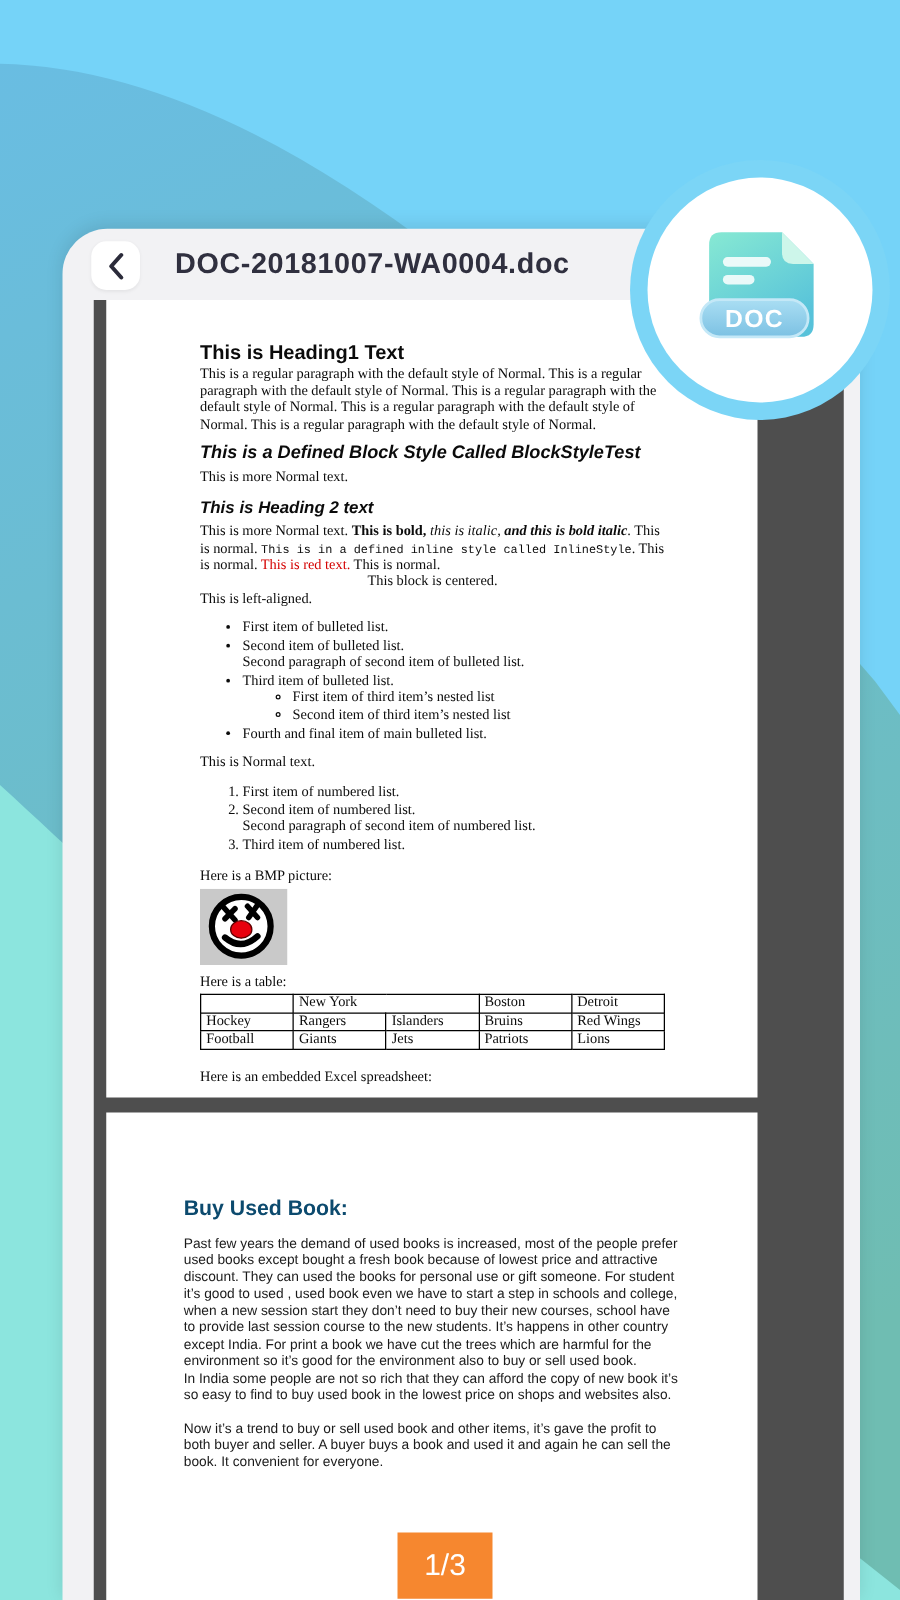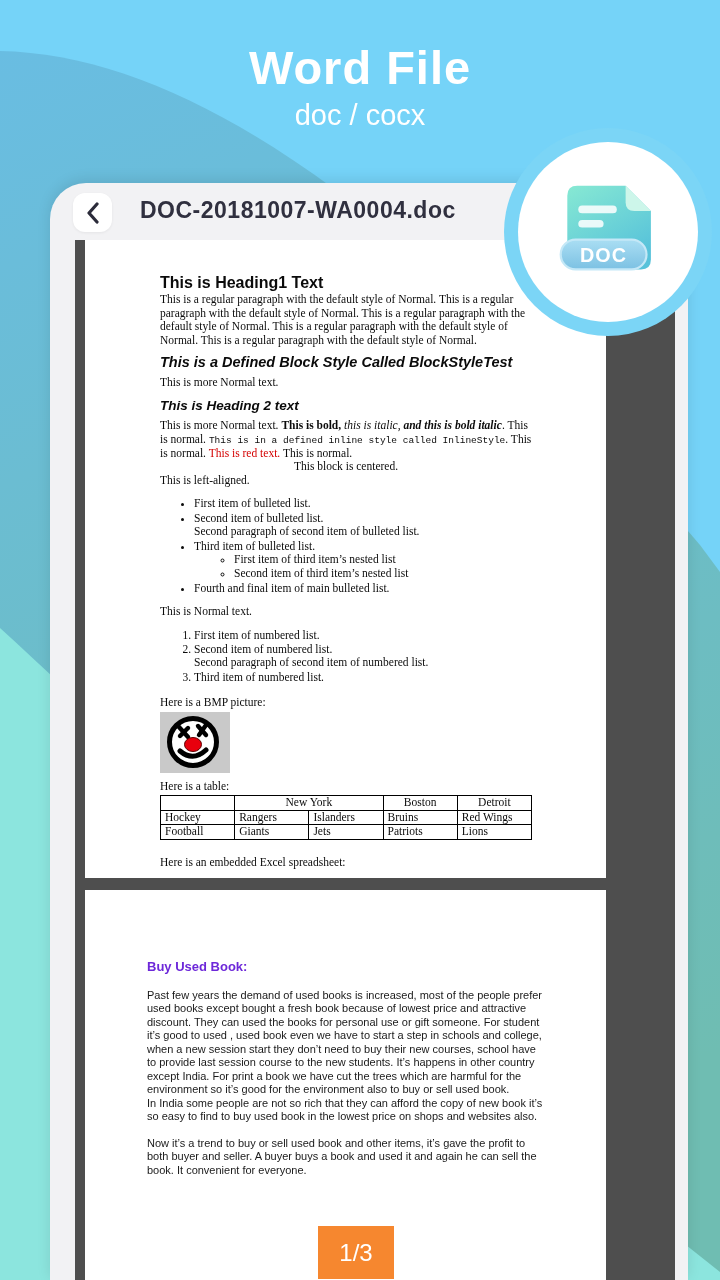--- a/index.html
+++ b/index.html
@@ -49,25 +49,25 @@
   ul.main { list-style:disc; margin:7px 0 4px; padding-left:34px; }
   ul.nested { list-style:circle; margin:0; padding-left:40px; }
   ol.main { margin:7px 0 10px; padding-left:34px; }
   li { margin:0 0 1px; }
   .li-cont { margin:0; }
   .caption { margin:12px 0 2px; }
   .bmp-wrap { margin:2px 0 4px; }
   table.sports { border-collapse:collapse; width:100%; font-size:11.5px; margin-top:2px; }
   table.sports td, table.sports th { border:1px solid #000; padding:0 4px; height:14px;
       font-weight:normal; text-align:left; vertical-align:middle; }
-  table.sports th.cgroup { text-align:center; }
+  table.sports th.cgroup { }
   .excel-line { margin-top:16px; }
 
   
-  .h-used { font-size:13px; font-weight:bold; margin-bottom:15px; color:#6d28d9; }
+  .h-used { font-size:17px; font-weight:bold; margin-bottom:15px; color:#0c4a6e; }
   .p2para { margin:0; }
   .p2gap { margin-top:13px; }
 
   
   .doc-circle { position:absolute; left:518px; top:142px; width:180px; height:180px; border-radius:50%;
                 background:#ffffff; box-shadow:0 0 0 14px #7BD5F6; z-index:3;
                 display:flex; align-items:center; justify-content:center; }
 
   
   .page-indicator { position:absolute; left:243px; bottom:1px; width:76px; height:53px;
@@ -84,24 +84,20 @@
       <linearGradient id="blobGrad" x1="0" y1="0" x2="0.25" y2="1">
         <stop offset="0" stop-color="#69BDE2"></stop>
         <stop offset="1" stop-color="#6FBDB2"></stop>
       </linearGradient>
     </defs>
     <rect width="720" height="1280" fill="#75D3F8"></rect>
     <path d="M0,51 C 200,55 430,230 700,545 L720,572 L720,1280 L0,1280 Z" fill="url(#blobGrad)"></path>
     <path d="M0,628 C 150,765 400,1010 686,1245 L720,1272 L720,1280 L0,1280 Z" fill="#8CE5DE"></path>
   </svg>
 
-  <div class="hero">
-    <div class="hero-title">Word File</div>
-    <div class="hero-sub">doc / cocx</div>
-  </div>
 
   <div class="card">
     <div class="toolbar">
       <button class="back-btn">
         <svg width="14" height="22" viewBox="0 0 14 22">
           <polyline points="11,2 3,11 11,20" fill="none" stroke="#2B2B3A" stroke-width="3.2" stroke-linecap="round" stroke-linejoin="round"></polyline>
         </svg>
       </button>
       <div class="filename">DOC-20181007-WA0004.doc</div>
     </div>

